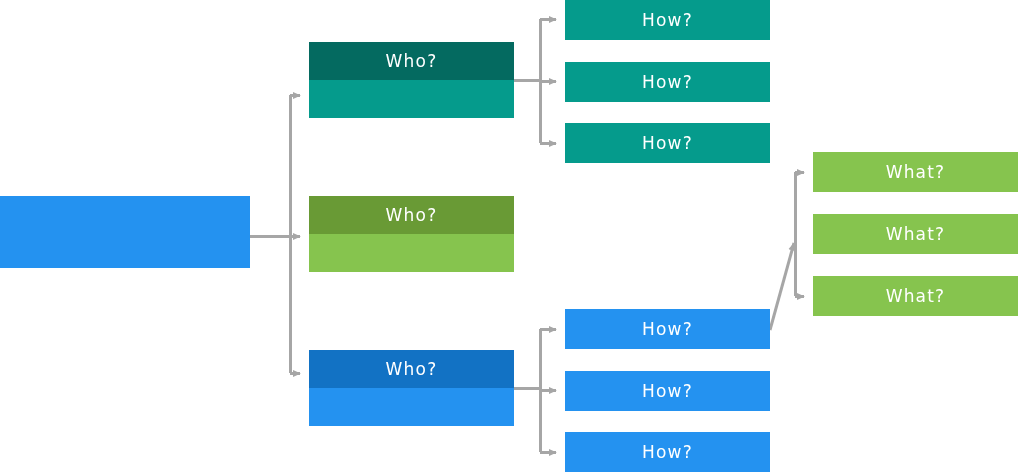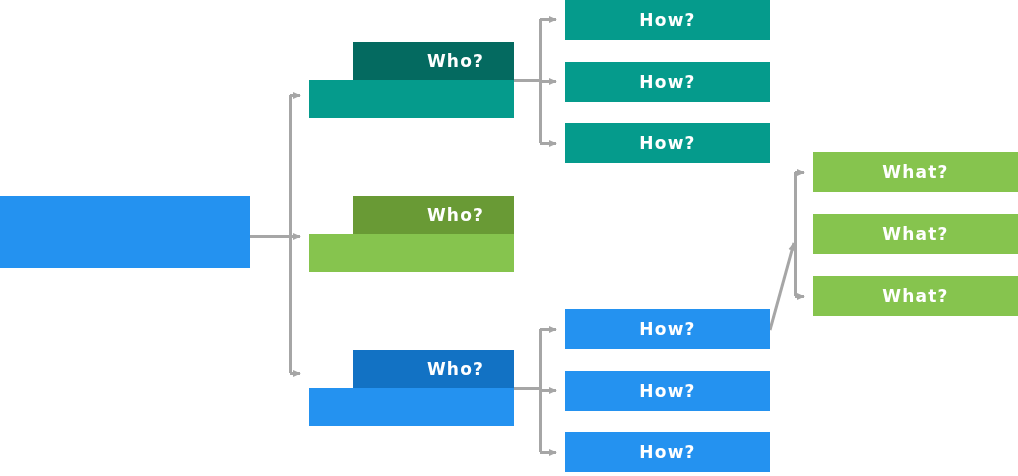--- a/index.html
+++ b/index.html
@@ -29,30 +29,29 @@
     box-sizing: border-box;
     display: flex;
     flex-direction: column;
     overflow: hidden;
   }
   .node .band-top {
     display: flex;
     align-items: center;
     justify-content: center;
     width: 100%;
-    margin-left: 44px;
   }
   .node .band-bottom {
     width: 100%;
     flex: 1 1 auto;
   }
   .node-label {
     color: #ffffff;
     font-size: 17px;
-    font-weight: 700;
+    font-weight: 400;
     letter-spacing: 1.2px;
     line-height: 1;
     white-space: nowrap;
   }
   
   .node.solid {
     display: flex;
     align-items: center;
     justify-content: center;
   }

